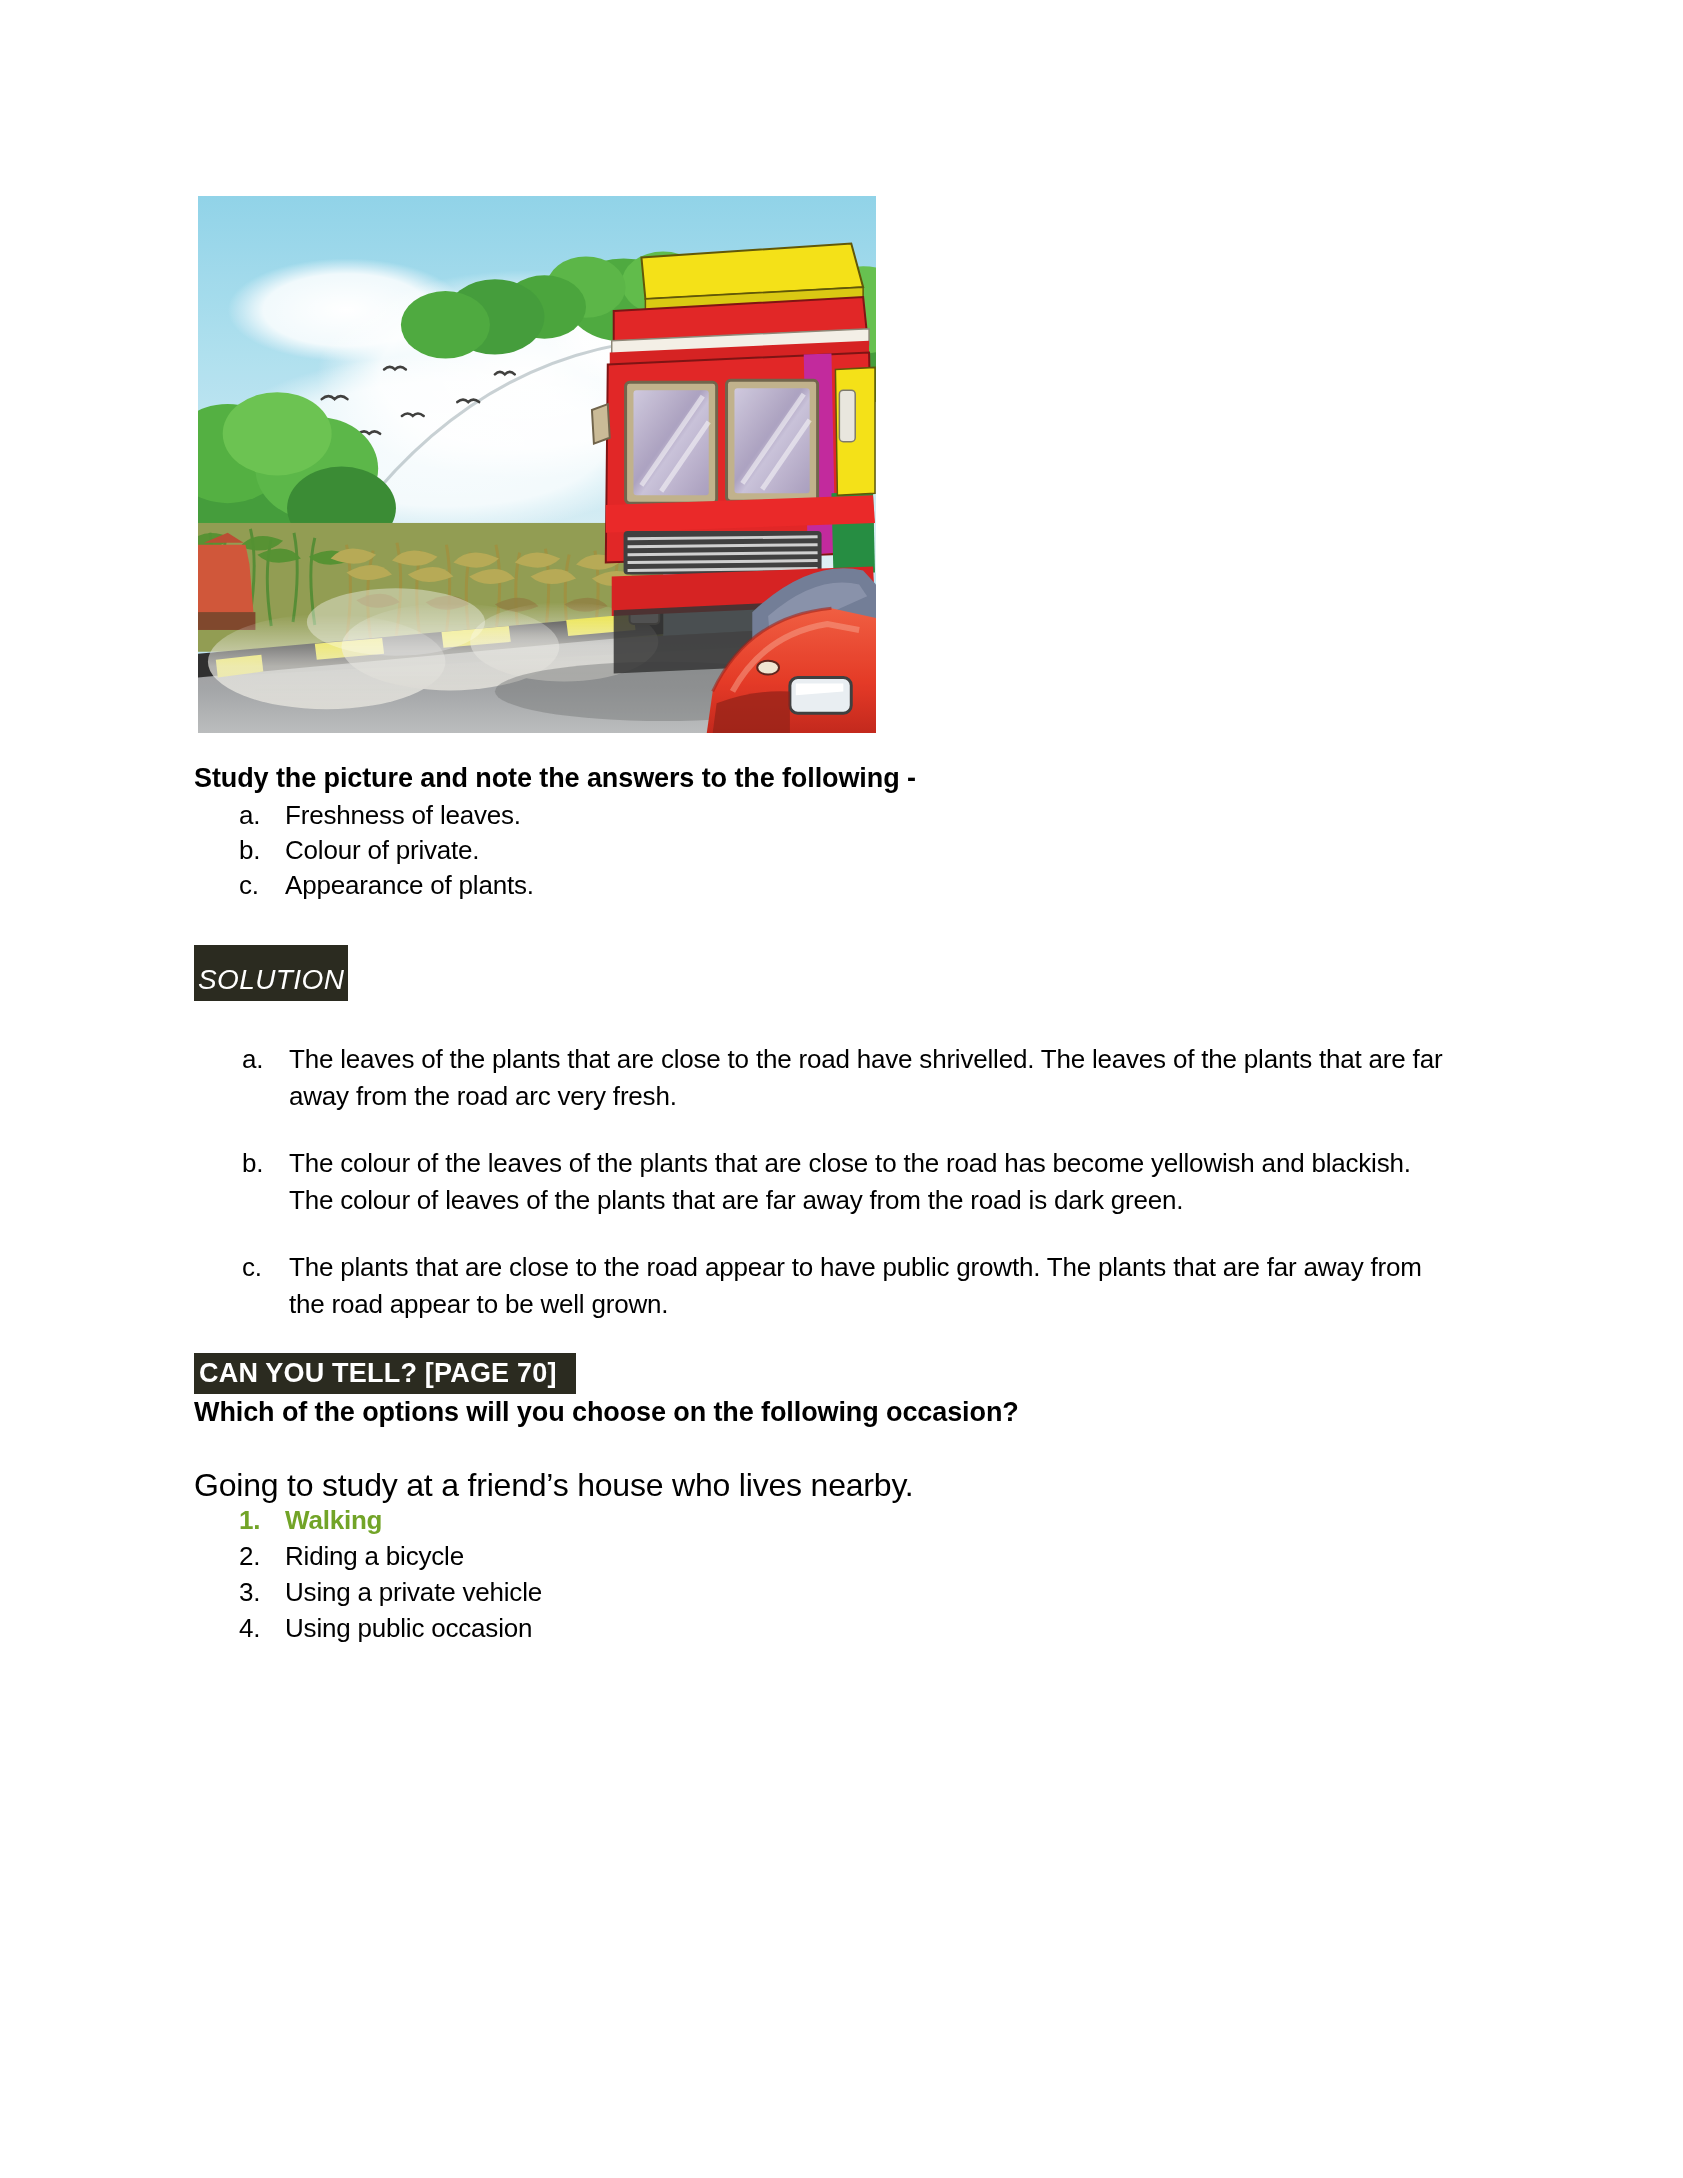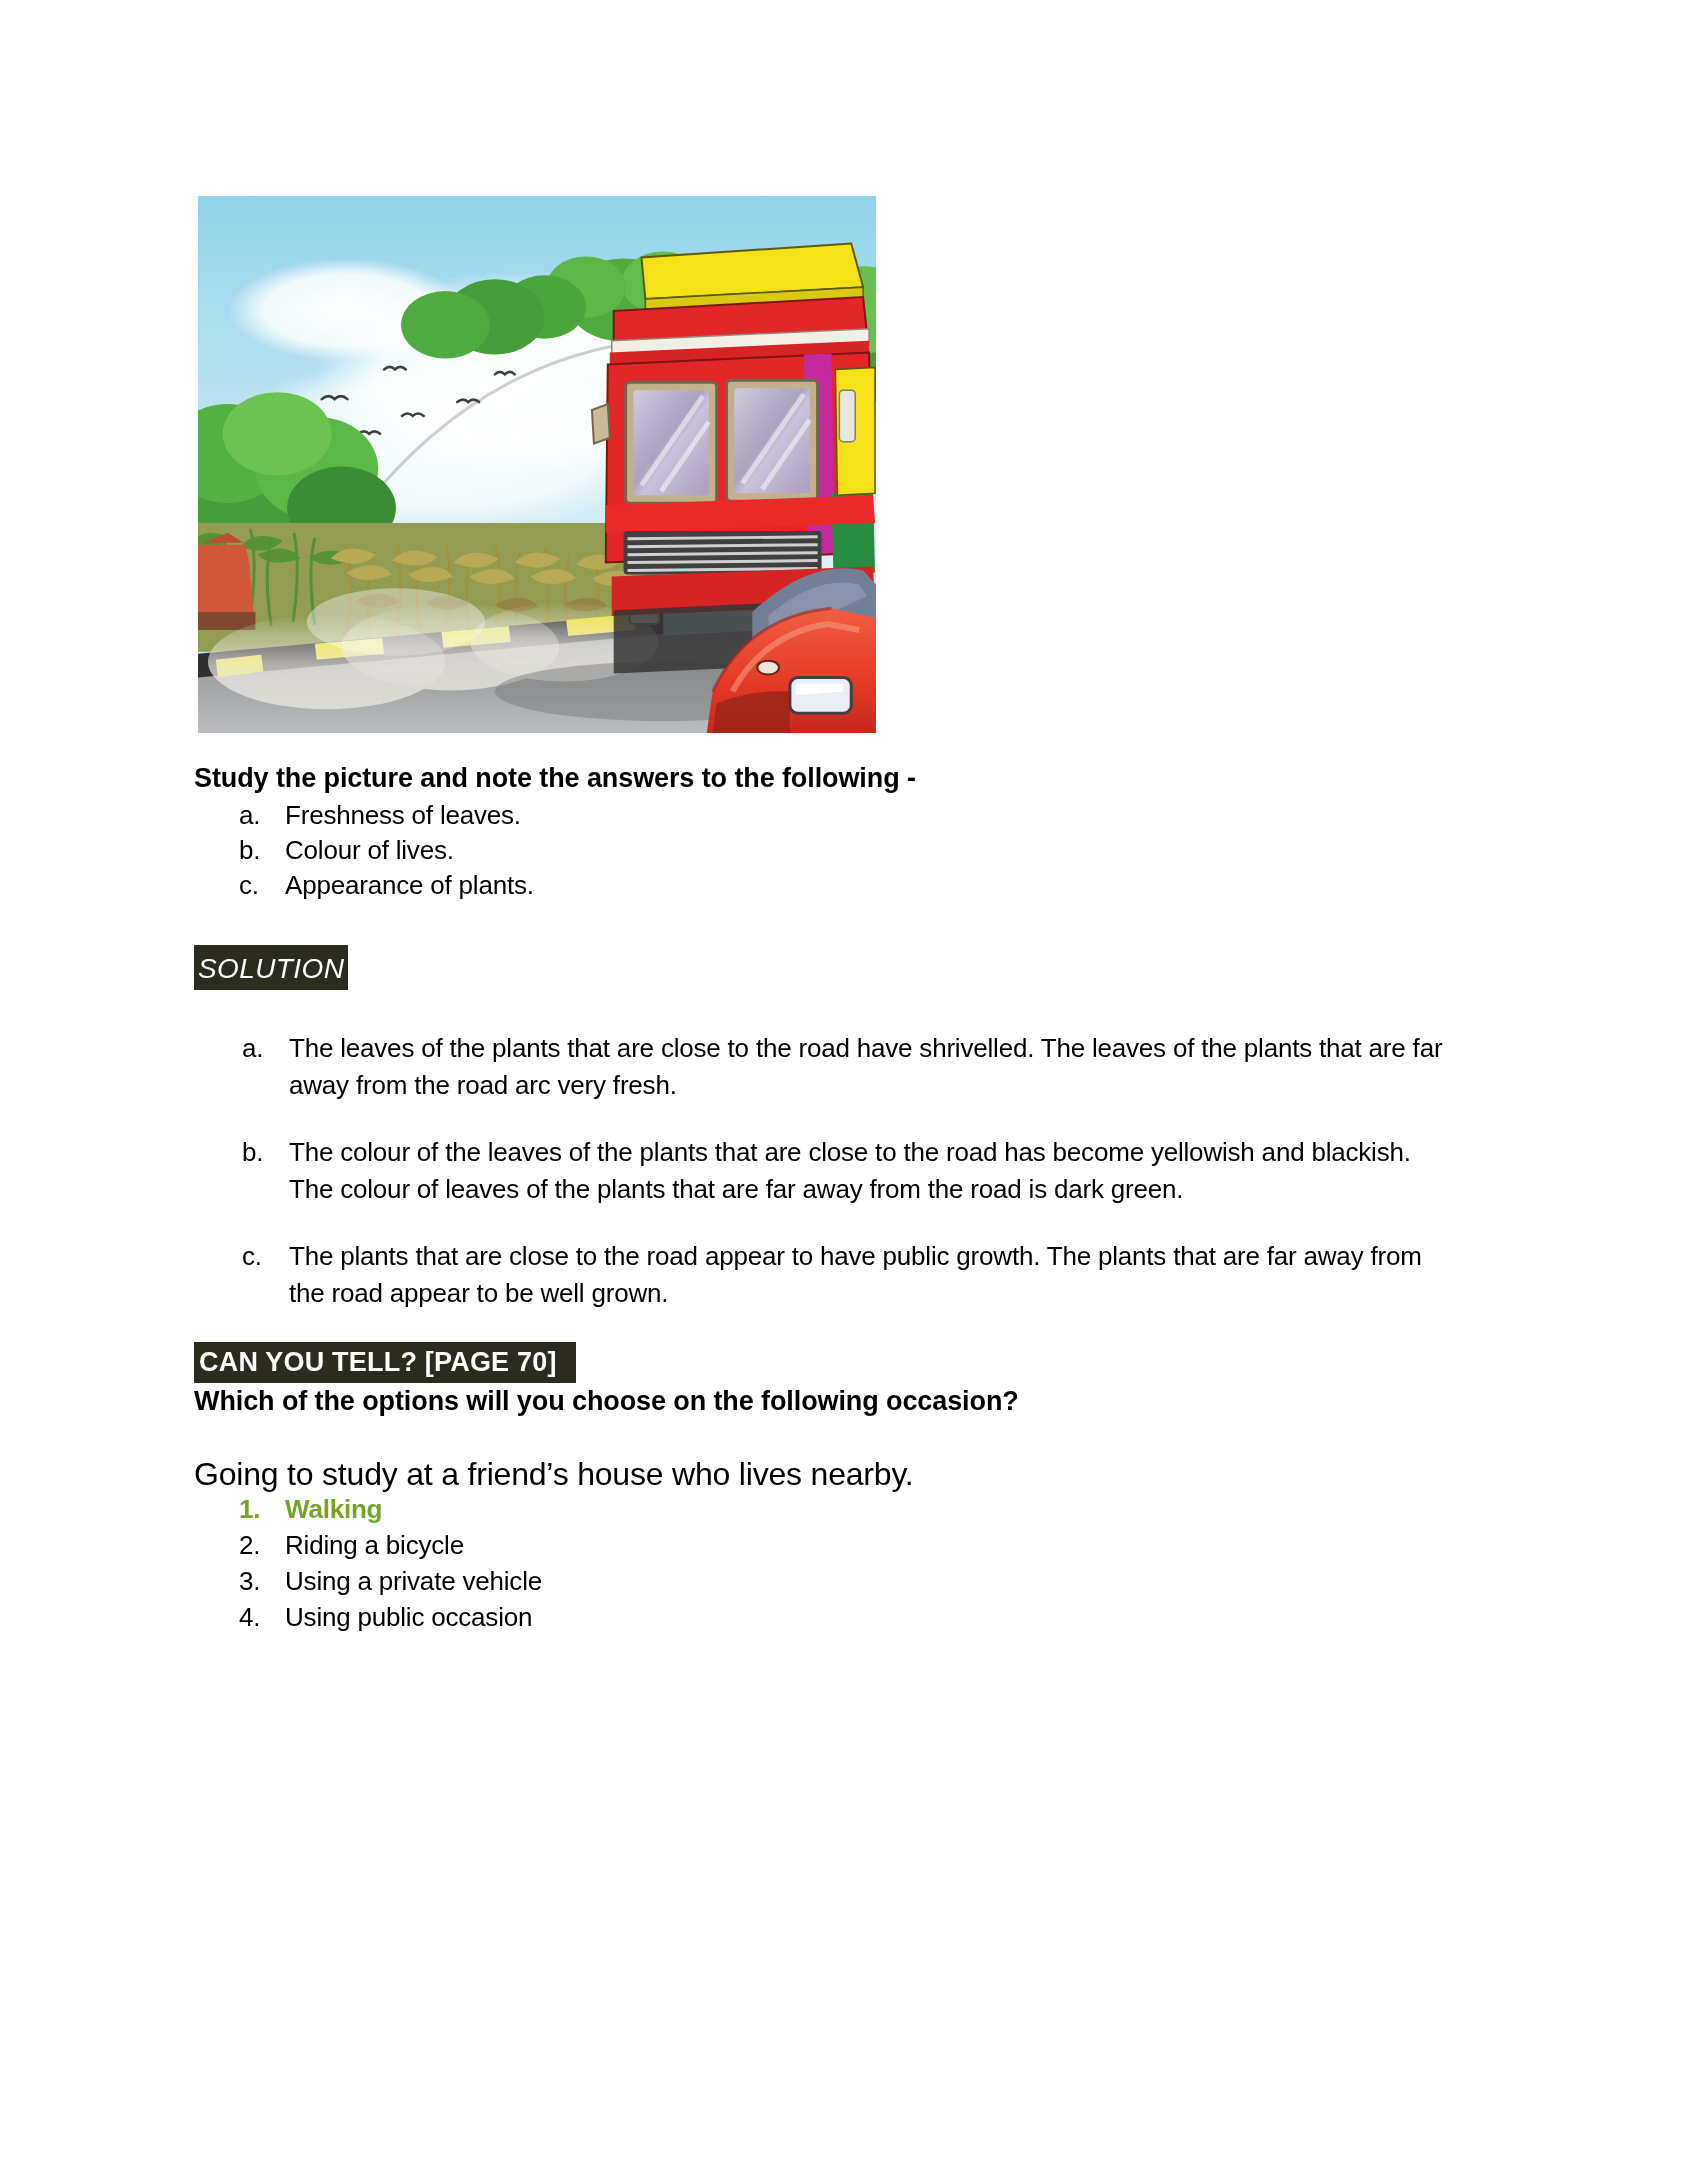--- a/index.html
+++ b/index.html
@@ -77,21 +77,21 @@
 
   
   .solution-wrap { margin-top: 42px; }
   .solution-tag {
     display: inline-block;
     background: #2b2b20;
     color: #ffffff;
     font-style: italic;
     font-size: 28px;
     line-height: 34px;
-    padding: 7px 4px 4px 4px;
+    padding: 18px 4px 4px 4px;
     letter-spacing: 0.4px;
   }
 
   
   .sol-list { margin-top: 40px; }
   .sol-item {
     display: flex;
     font-size: 26px;
     line-height: 37px;
     margin-left: 48px;
@@ -397,21 +397,21 @@
 
     <div class="lead-bold">Study the picture and note the answers to the following  -</div>
 
     <ul class="abc">
       <li class="abc-item">
         <span class="marker">a.</span>
         <span>Freshness of leaves.</span>
       </li>
       <li class="abc-item">
         <span class="marker">b.</span>
-        <span>Colour of lives.</span>
+        <span>Colour of private.</span>
       </li>
       <li class="abc-item">
         <span class="marker">c.</span>
         <span>Appearance of plants.</span>
       </li>
     </ul>
 
     <div class="solution-wrap">
       <span class="solution-tag">SOLUTION</span>
     </div>

